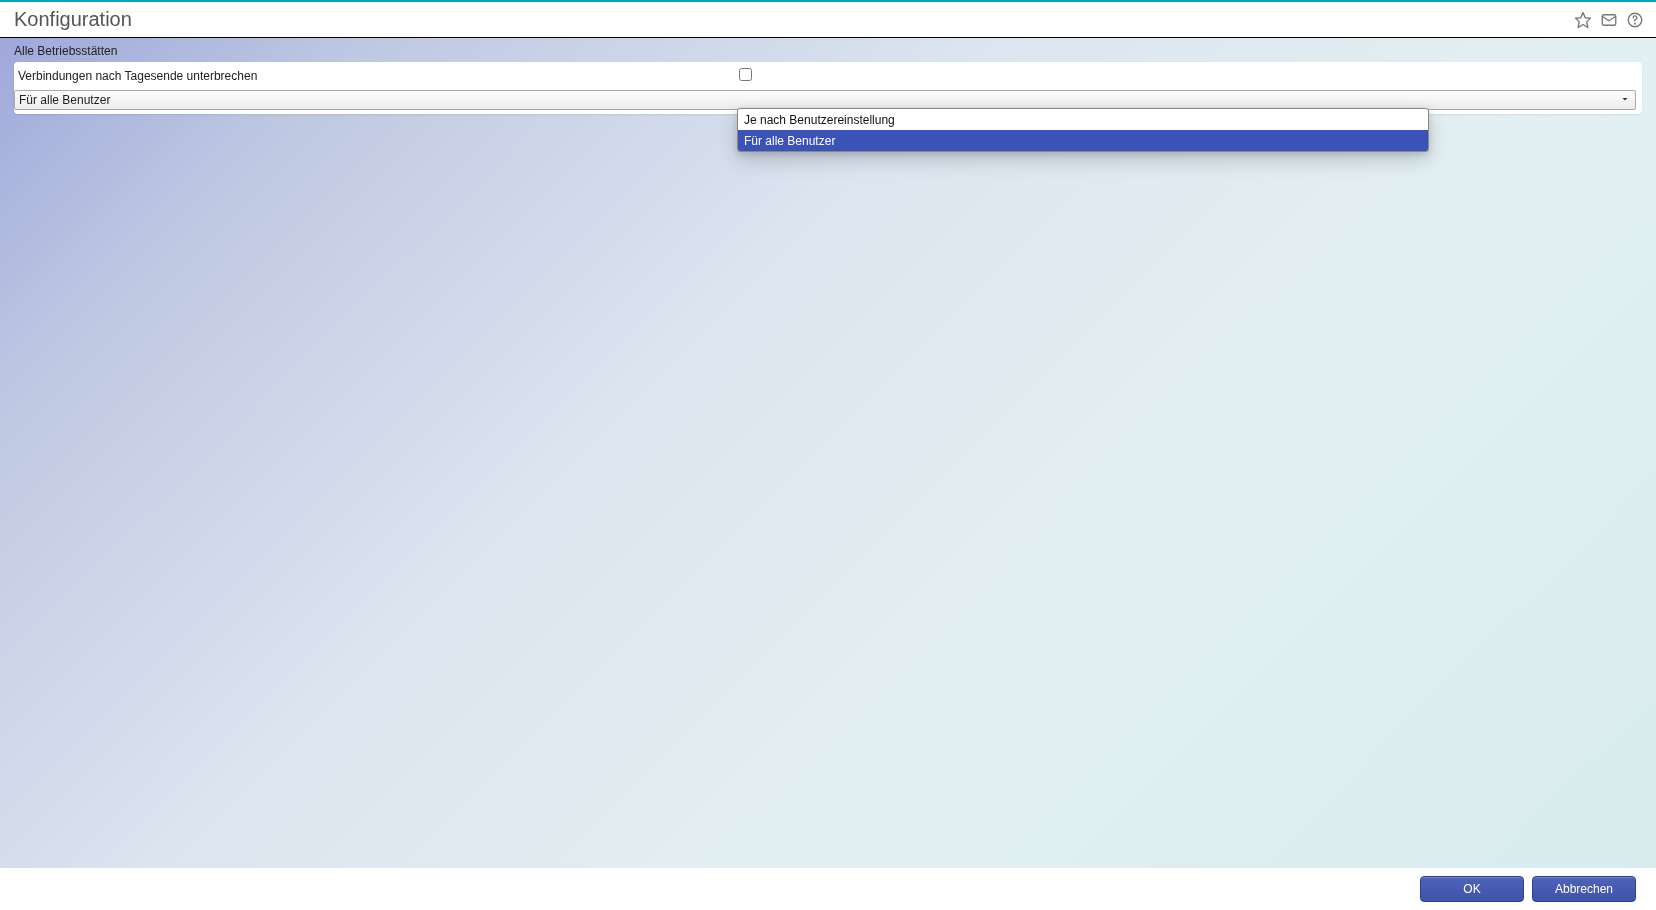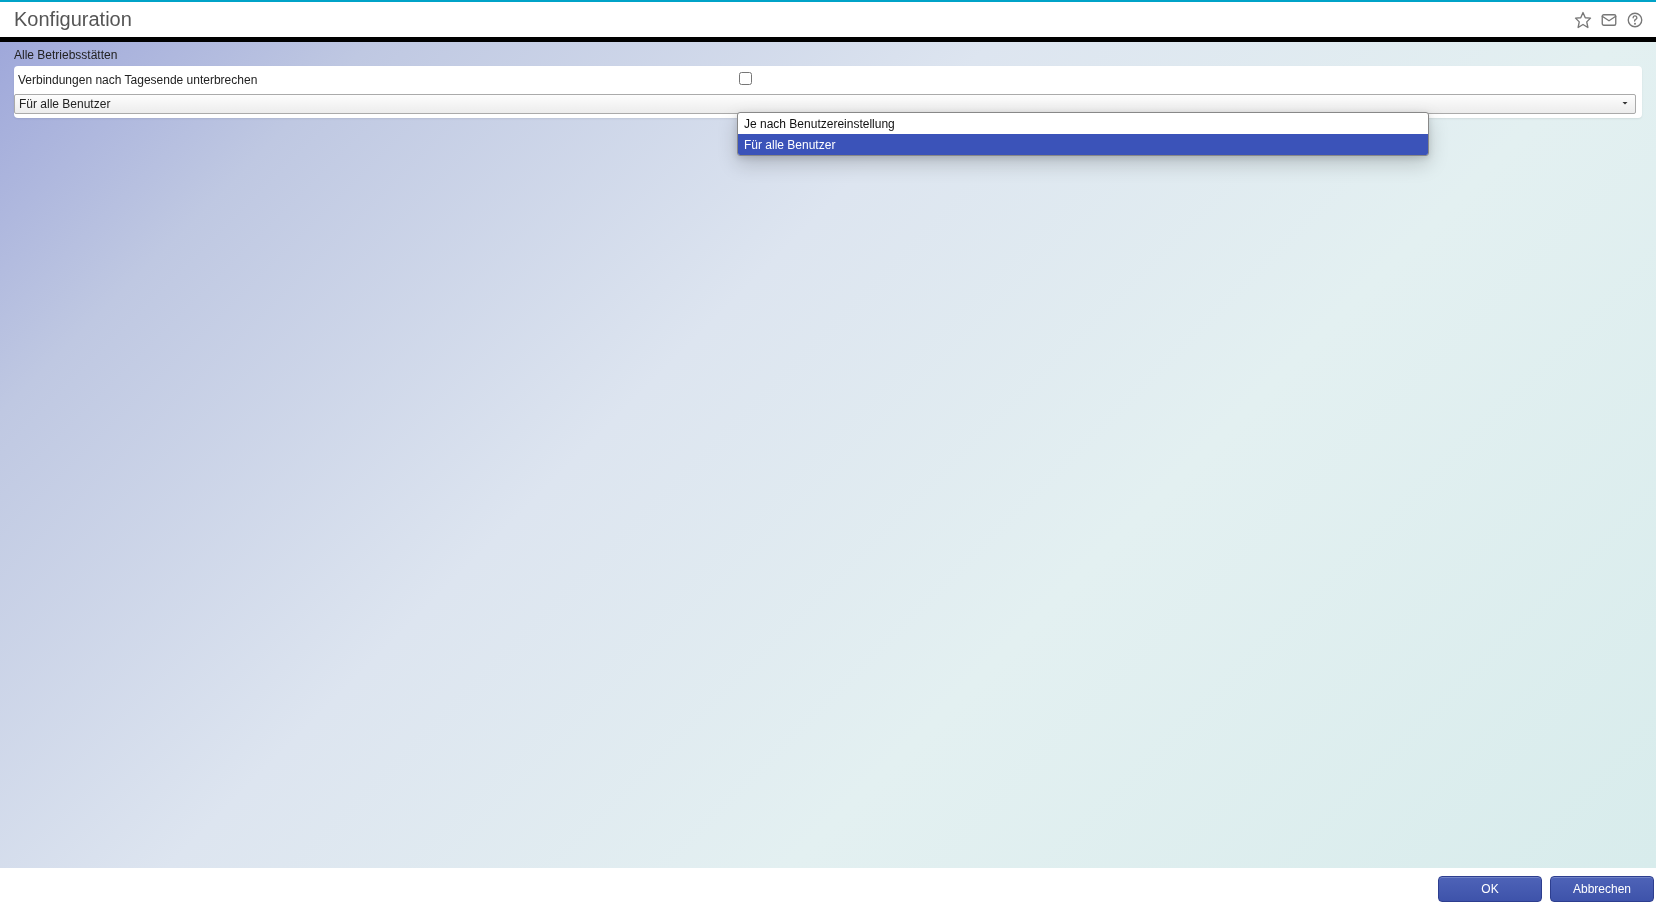--- a/index.html
+++ b/index.html
@@ -17,21 +17,21 @@
     background: #fff;
   }
 
   
   .header {
     display: flex;
     align-items: center;
     justify-content: space-between;
     background: #fff;
     padding: 6px 12px 6px 14px;
-    border-bottom: 5px solid #000000;
+    border-bottom: 1px solid #000000;
   }
   .page-title {
     font-size: 20px;
     font-weight: 400;
     color: #555;
   }
   .header-icons {
     display: flex;
     gap: 8px;
     align-items: center;
@@ -136,21 +136,21 @@
   }
 
   
   .footer {
     height: 42px;
     background: #fff;
     display: flex;
     align-items: center;
     justify-content: flex-end;
     gap: 8px;
-    padding: 0 2px;
+    padding: 0 20px;
   }
   .btn {
     min-width: 104px;
     height: 26px;
     border: 1px solid #2d3e8f;
     border-radius: 4px;
     background: linear-gradient(#4E63B8, #3E53AA);
     color: #fff;
     font-size: 12px;
     cursor: pointer;

